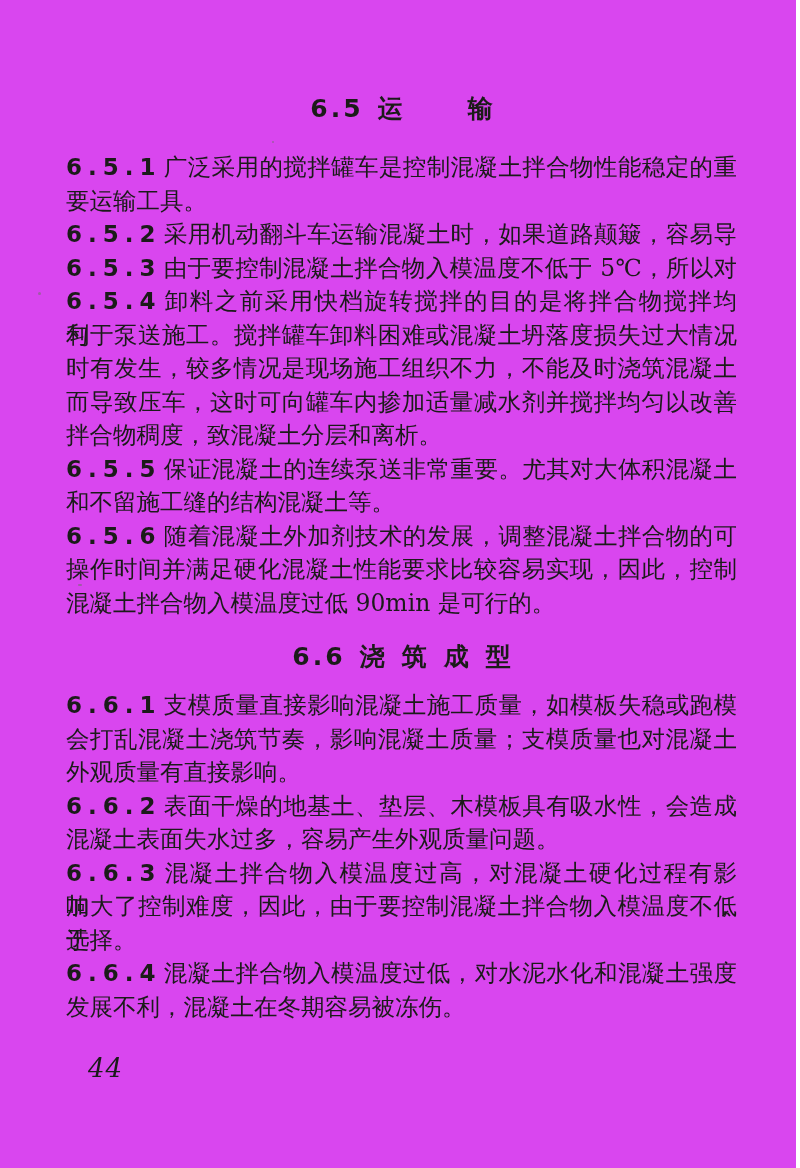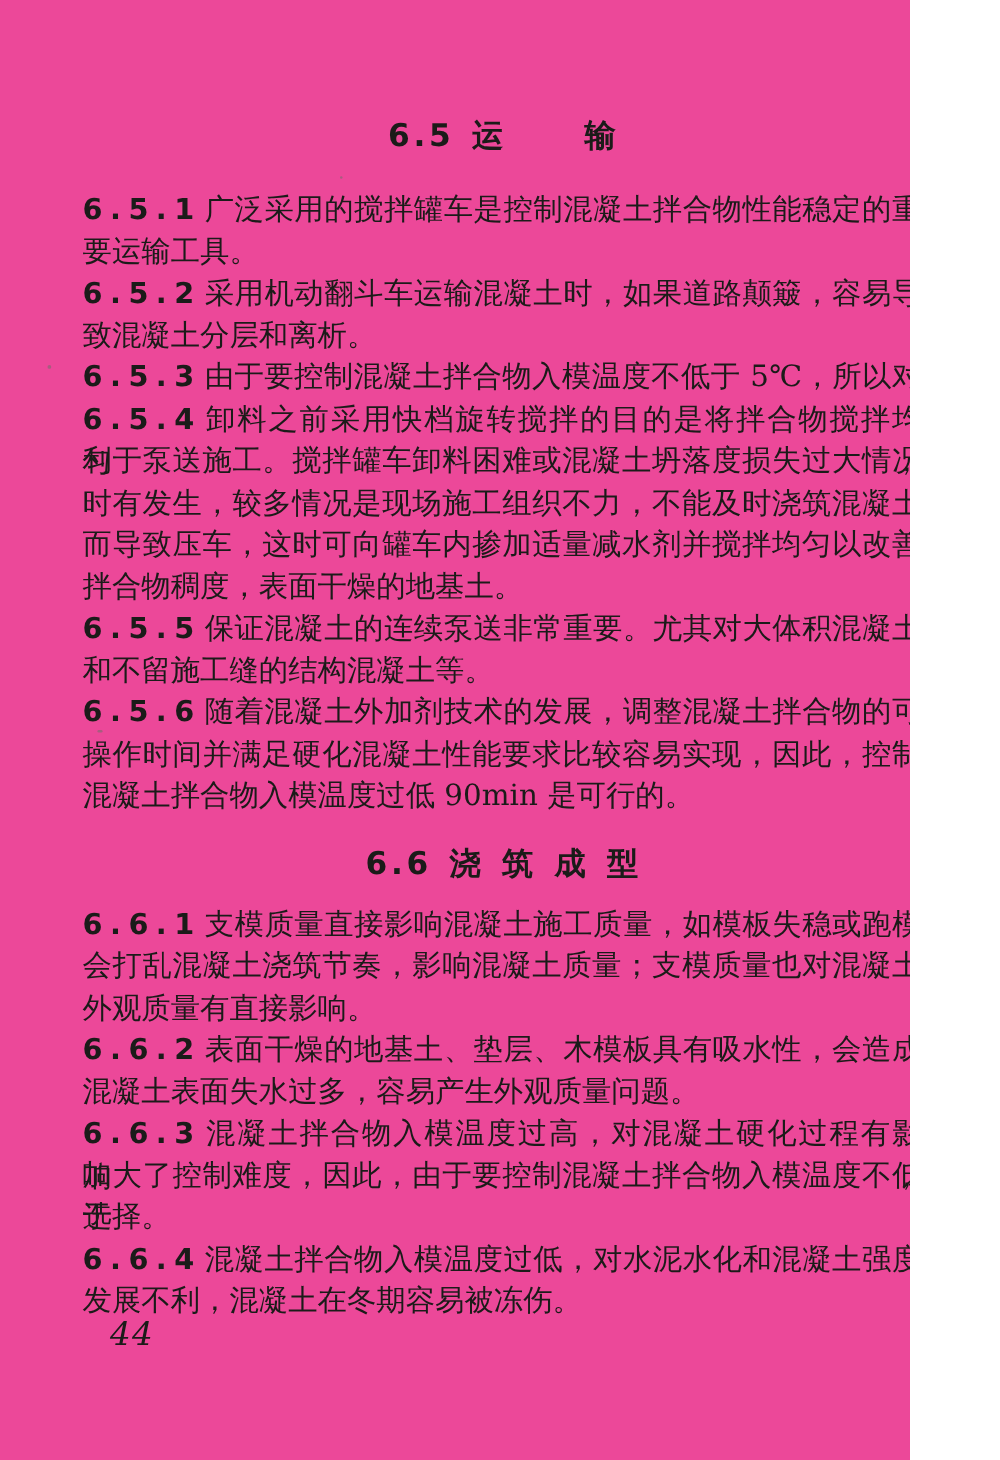--- a/index.html
+++ b/index.html
@@ -1,20 +1,20 @@
 <!DOCTYPE html>
 <html><head>
 <meta charset="utf-8">
 <style>
   html, body { margin: 0; padding: 0; }
   .page {
     position: relative;
-    width: 728px;
+    width: 796px;
     height: 1168px;
-    background: #ec4899;
+    background: #d946ef;
     color: #1b1b19;
     font-family: "DejaVu Serif", "Liberation Serif", serif;
     overflow: hidden;
   }
   .content {
     position: absolute;
     left: 66px;
     top: 92px;
     width: 671px;
   }
@@ -80,33 +80,32 @@
       <span class="hnum">6.5</span><span class="ht-wide">运输</span>
     </div>
 
     <div class="para">
       <div class="line"><span class="pnum">6.5.1</span><span>广泛采用的搅拌罐车是控制混凝土拌合物性能稳定的重</span></div>
       <div class="line end"><span>要运输工具。</span></div>
     </div>
 
     <div class="para">
       <div class="line"><span class="pnum">6.5.2</span><span>采用机动翻斗车运输混凝土时，如果道路颠簸，容易导</span></div>
-      <div class="line end"><span>致混凝土分层和离析。</span></div>
     </div>
 
     <div class="para">
       <div class="line"><span class="pnum">6.5.3</span><span>由于要控制混凝土拌合物入模温度不低于 5℃，所以对</span></div>
     </div>
 
     <div class="para">
       <div class="line"><span class="pnum">6.5.4</span><span>卸料之前采用快档旋转搅拌的目的是将拌合物搅拌均匀，</span></div>
       <div class="line"><span>利于泵送施工。搅拌罐车卸料困难或混凝土坍落度损失过大情况</span></div>
       <div class="line"><span>时有发生，较多情况是现场施工组织不力，不能及时浇筑混凝土</span></div>
       <div class="line"><span>而导致压车，这时可向罐车内掺加适量减水剂并搅拌均匀以改善</span></div>
-      <div class="line end"><span>拌合物稠度，表面干燥的地基土。</span></div>
+      <div class="line end"><span>拌合物稠度，致混凝土分层和离析。</span></div>
     </div>
 
     <div class="para">
       <div class="line"><span class="pnum">6.5.5</span><span>保证混凝土的连续泵送非常重要。尤其对大体积混凝土</span></div>
       <div class="line end"><span>和不留施工缝的结构混凝土等。</span></div>
     </div>
 
     <div class="para">
       <div class="line"><span class="pnum">6.5.6</span><span>随着混凝土外加剂技术的发展，调整混凝土拌合物的可</span></div>
       <div class="line"><span>操作时间并满足硬化混凝土性能要求比较容易实现，因此，控制</span></div>

